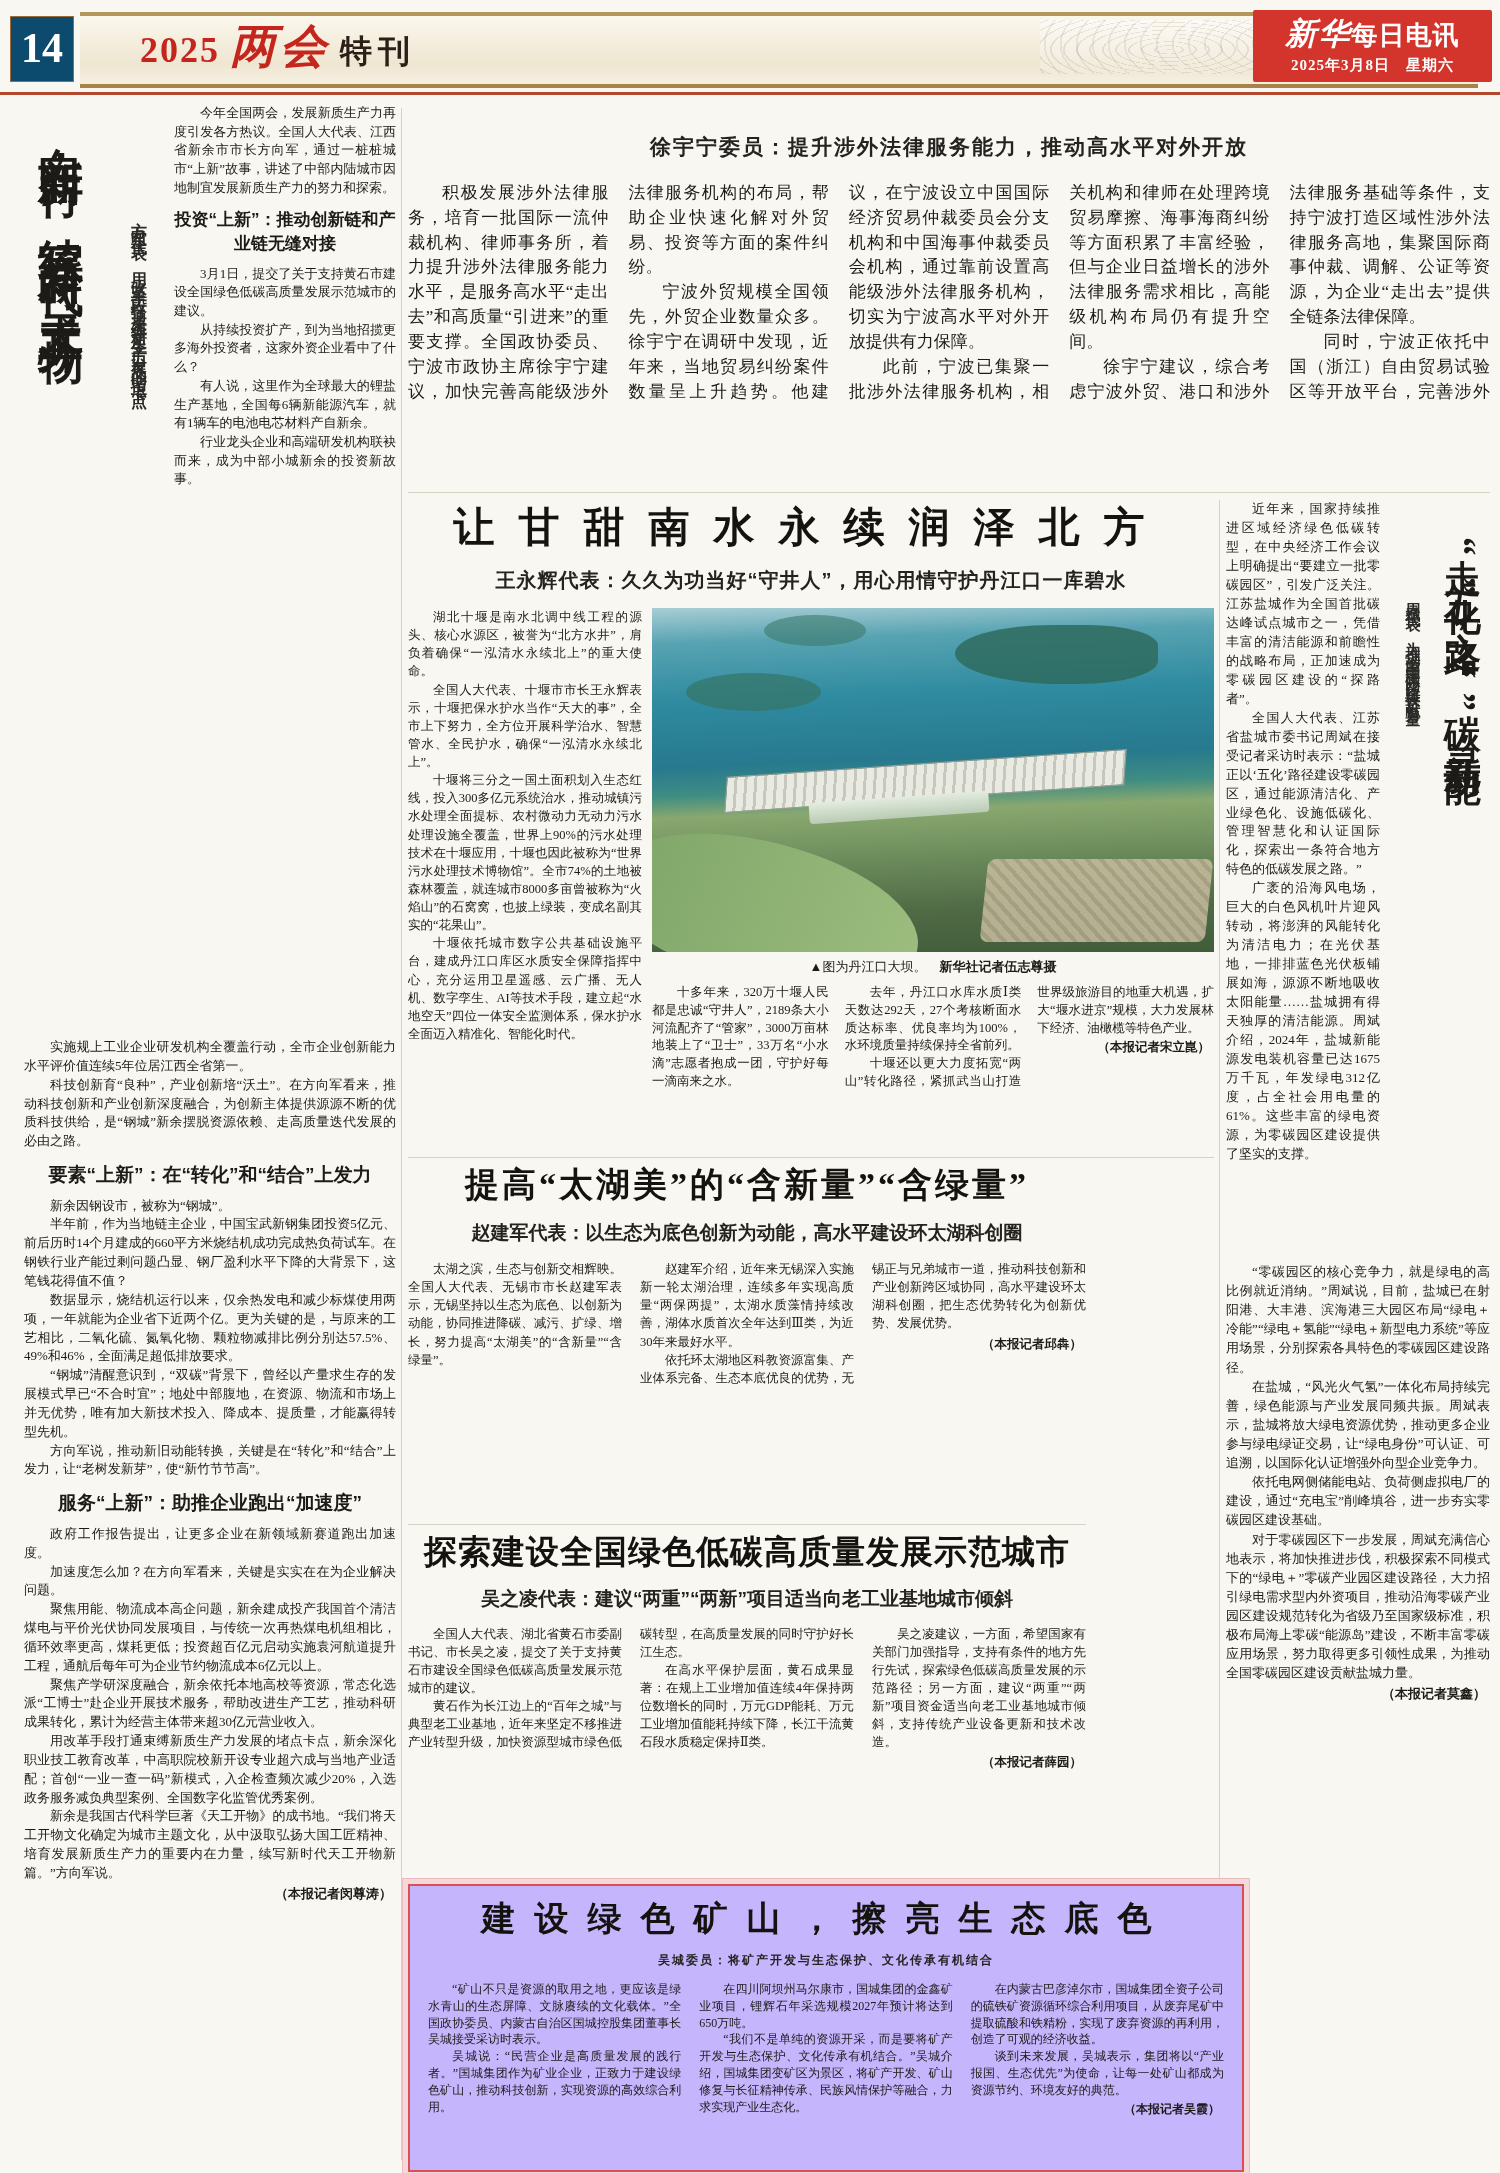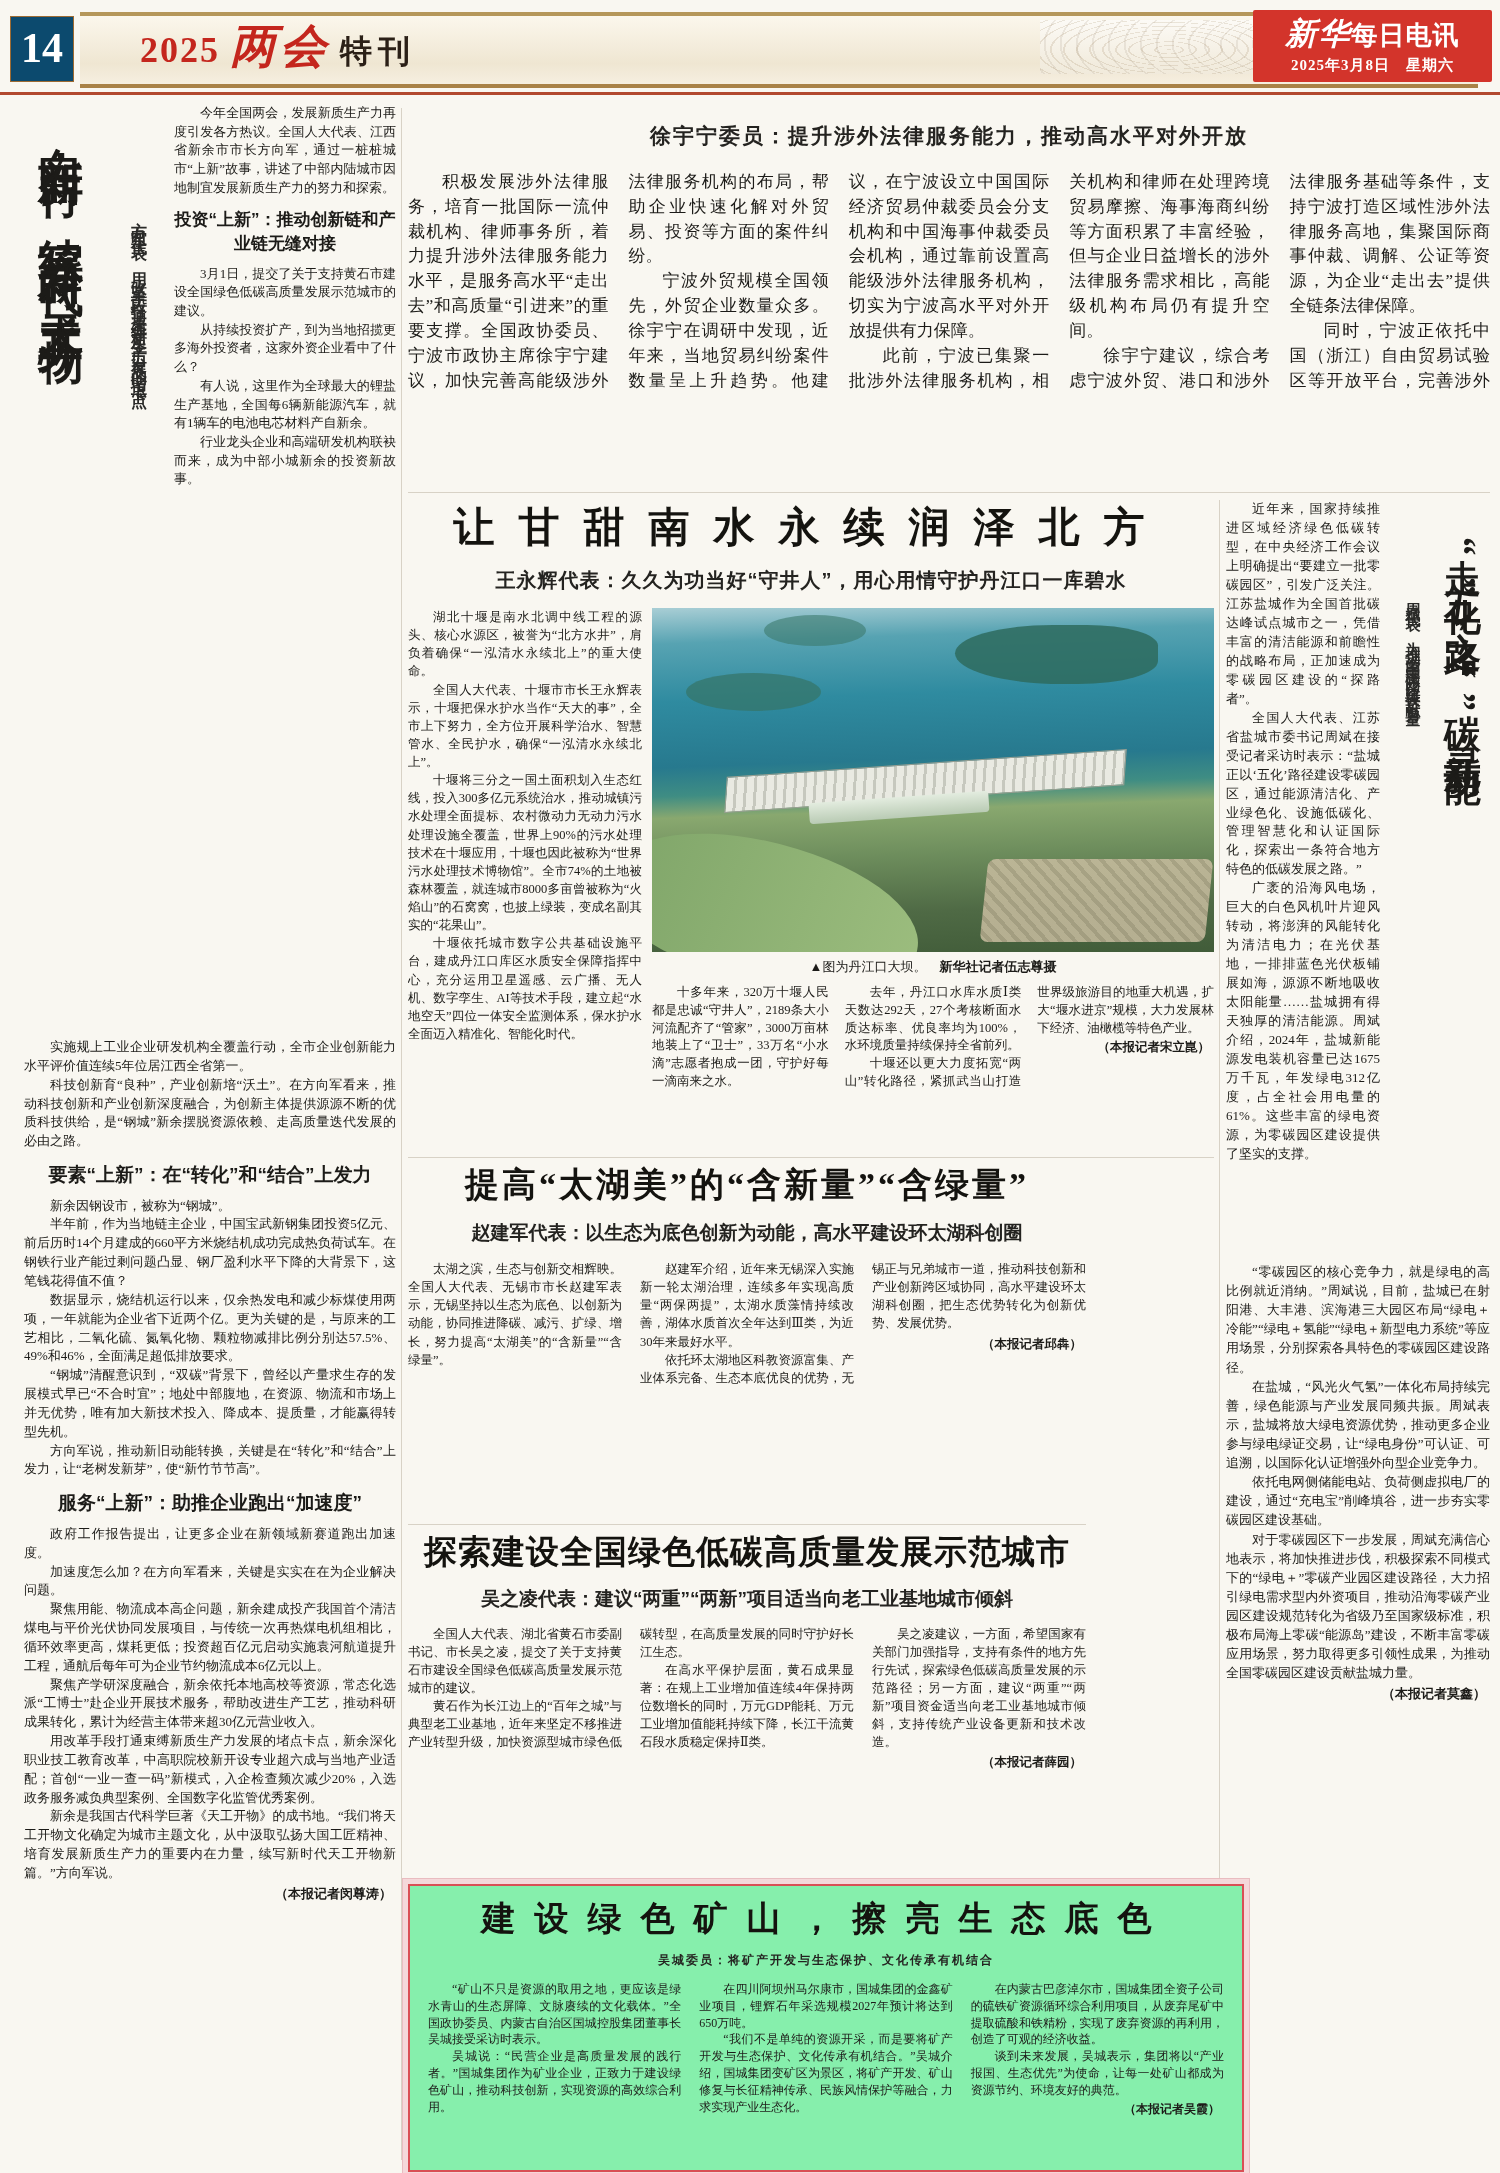--- a/index.html
+++ b/index.html
@@ -46,21 +46,21 @@
            font-size:45px;font-weight:bold;letter-spacing:9px;line-height:1.35;}
   .a-vsub{position:absolute;left:104px;top:104px;height:800px;writing-mode:vertical-rl;
           font-family:"Liberation Sans","DejaVu Sans",sans-serif;font-weight:bold;
           font-size:16px;letter-spacing:6px;color:#2a2a28;}
   .a-topcol{width:222px;padding-left:4px;font-size:13px;line-height:1.44;overflow:hidden;}
   .a-bottom{margin-top:6px;font-size:13px;line-height:1.45;height:1110px;overflow:hidden;}
   .a-bottom .sect{font-size:19px;}
   
   .art-b{left:408px;top:104px;width:1082px;height:380px;overflow:hidden;}
   .b-head{font-size:47px;letter-spacing:11px;margin-top:6px;}
-  .b-by{font-size:21px;margin-top:18px;letter-spacing:2px;}
+  .b-by{font-size:21px;margin-top:29px;letter-spacing:2px;}
   .b-body{margin-top:20px;height:242px;column-count:5;column-gap:20px;
           font-size:17px;line-height:1.46;}
   
   .art-c{left:408px;top:500px;width:806px;height:652px;overflow:hidden;}
   .c-head{font-size:41px;letter-spacing:24px;}
   .c-by{font-size:20px;margin-top:12px;letter-spacing:1px;}
   .c-row{display:flex;margin-top:14px;gap:10px;}
   .c-left{width:234px;flex:none;font-size:12.5px;line-height:1.45;height:532px;overflow:hidden;}
   .c-right{width:562px;flex:none;}
   .photo{position:relative;width:562px;height:344px;overflow:hidden;
@@ -84,21 +84,21 @@
   .art-d{left:408px;top:1162px;width:678px;height:356px;overflow:hidden;}
   .d-head{font-size:34px;letter-spacing:3px;}
   .d-by{font-size:19px;margin-top:12px;}
   .d-body{margin-top:14px;height:246px;column-count:3;column-gap:18px;font-size:12.5px;line-height:1.45;}
   
   .art-e{left:408px;top:1530px;width:678px;height:342px;overflow:hidden;}
   .e-head{font-size:33px;letter-spacing:1px;}
   .e-by{font-size:19px;margin-top:11px;}
   .e-body{margin-top:13px;height:232px;column-count:3;column-gap:18px;font-size:12.5px;line-height:1.44;}
   
-  .art-f{left:408px;top:1884px;width:796px;height:266px;background:#86efac;
+  .art-f{left:408px;top:1884px;width:796px;height:266px;background:#c4b5fd;
          border:2px solid #d94f55;box-shadow:0 0 0 5px #f5d8da,0 0 0 6px #e9bcc0;
          padding:10px 18px 8px;overflow:hidden;}
   .f-head{font-size:34px;letter-spacing:19px;}
   .f-by{font-size:12px;margin-top:10px;letter-spacing:2px;}
   .f-body{margin-top:12px;height:168px;column-count:3;column-gap:18px;font-size:12px;line-height:1.4;}
   
   .art-g{left:1226px;top:500px;width:264px;height:1662px;overflow:hidden;}
   .g-top{display:flex;height:748px;}
   .g-textcol{width:154px;flex:none;font-size:13px;line-height:1.46;overflow:hidden;}
   .g-vblock{width:108px;flex:none;position:relative;}

